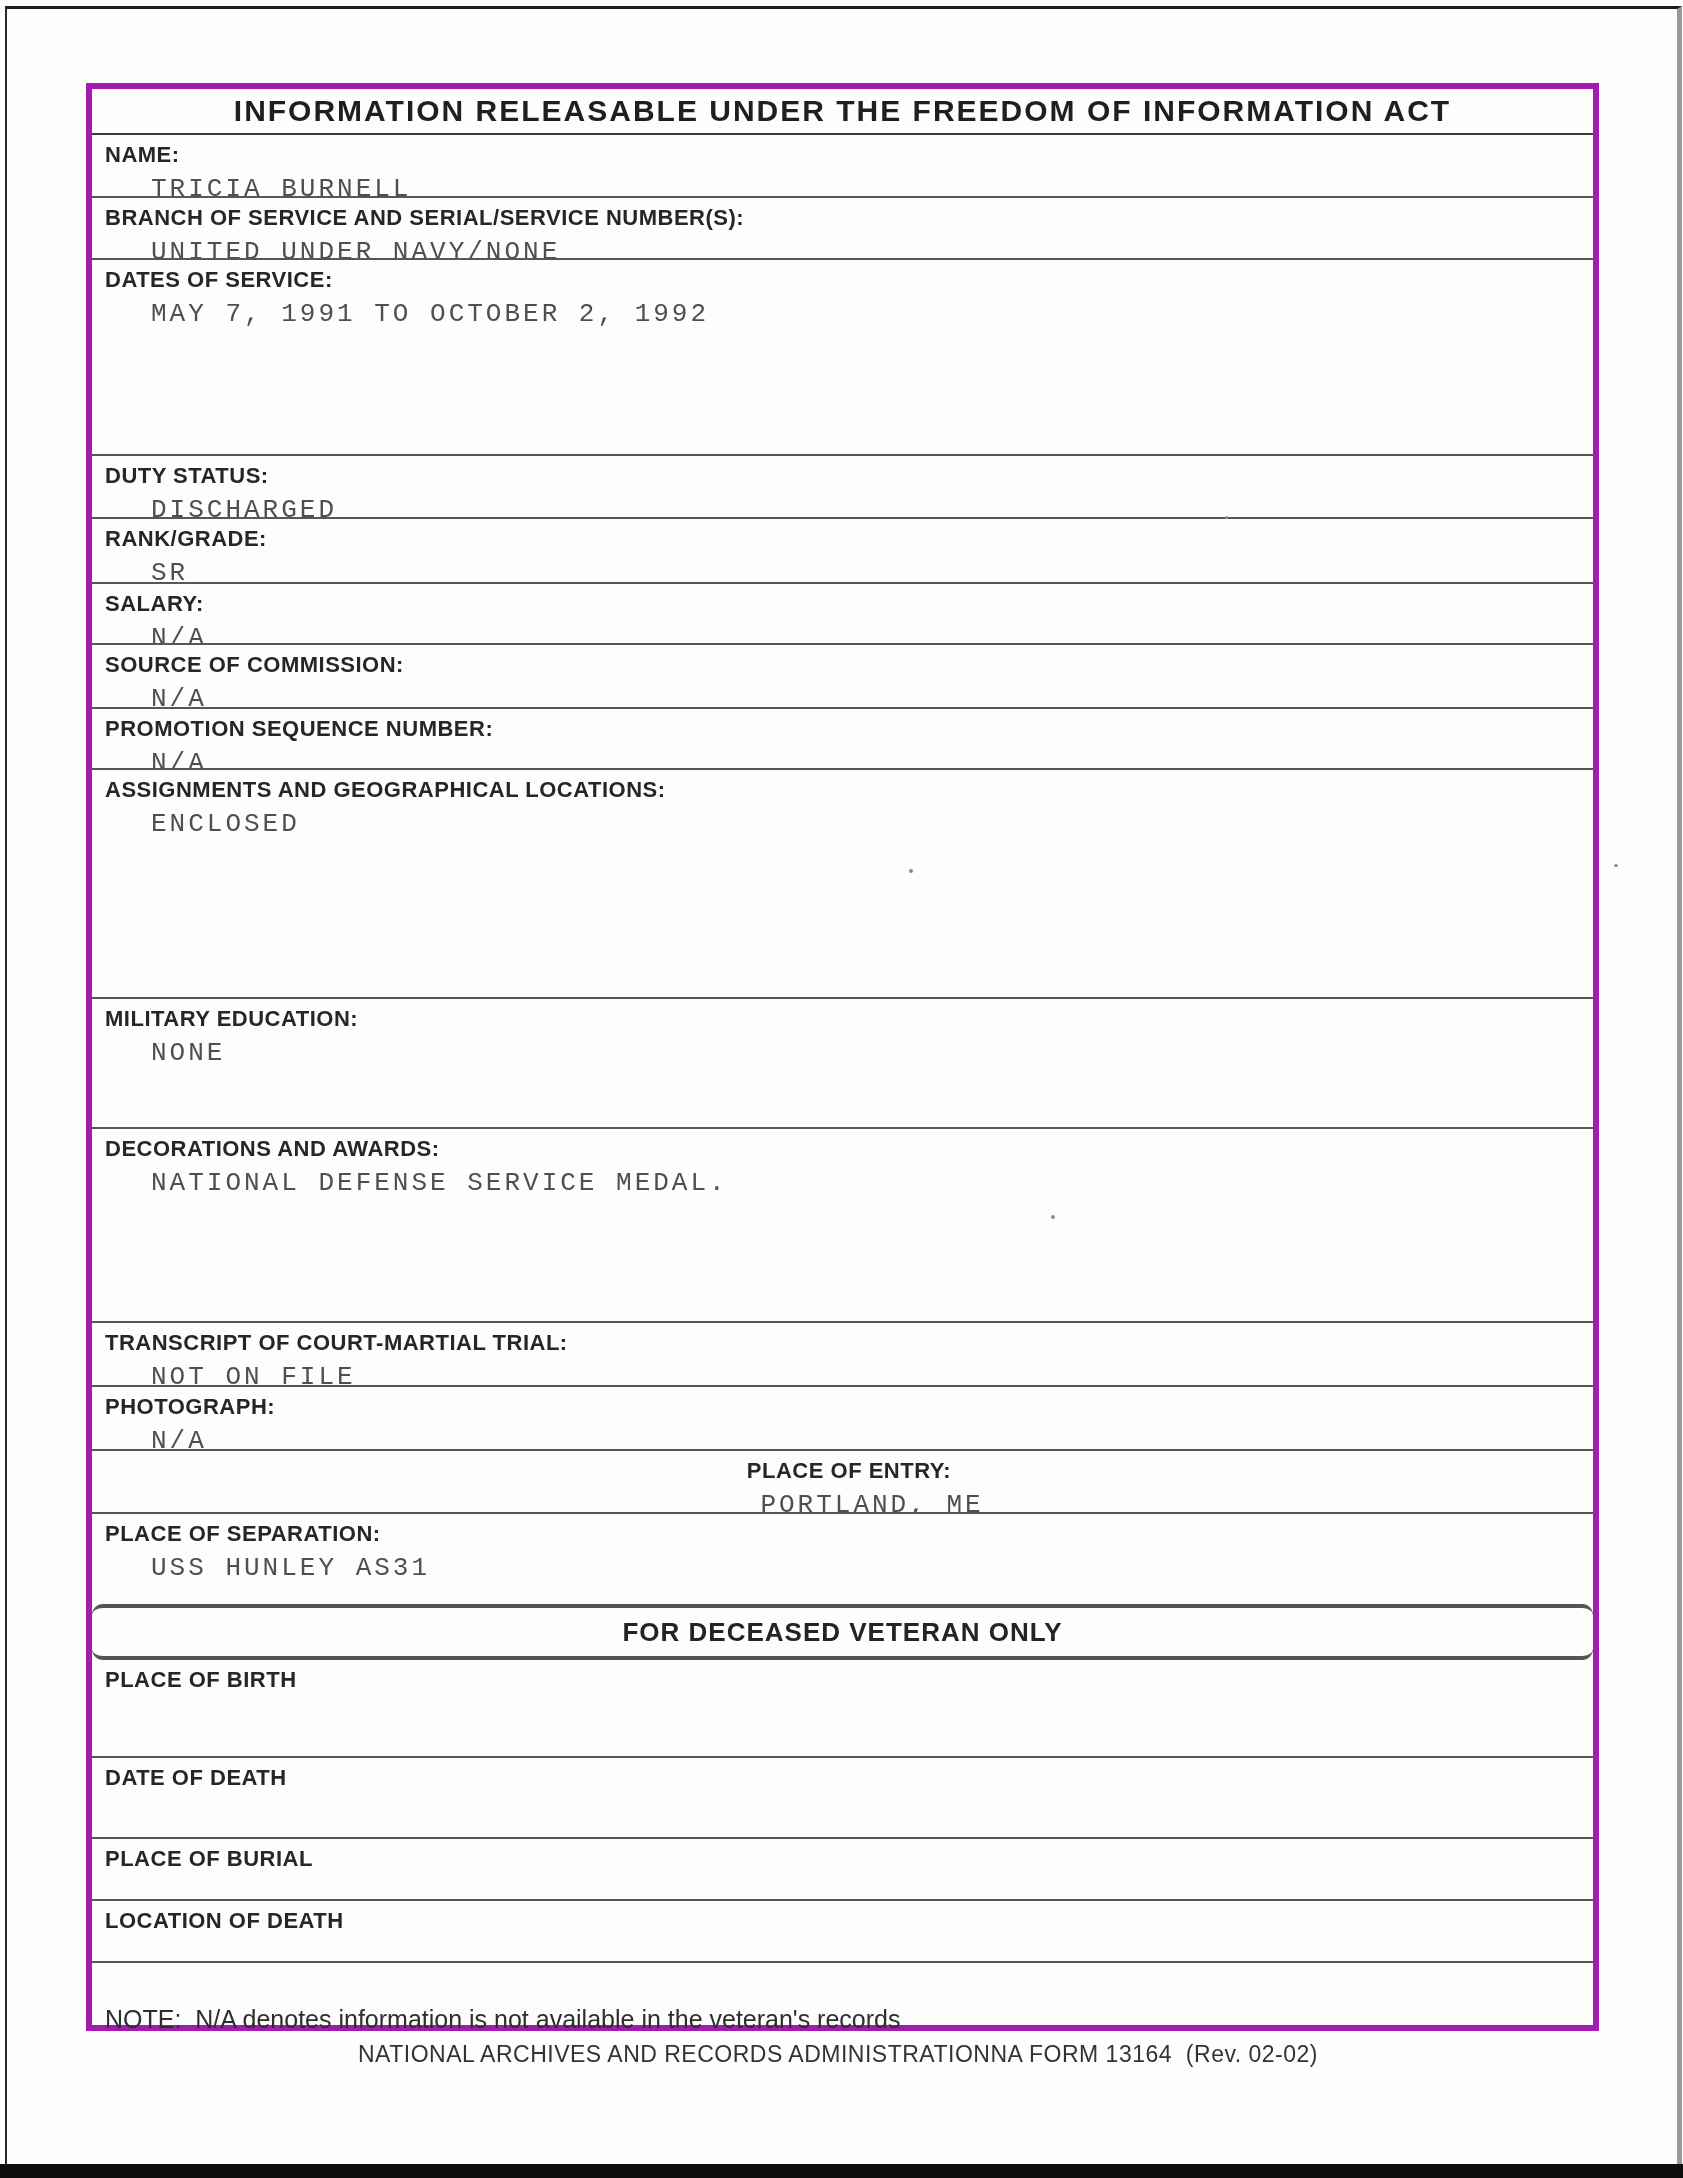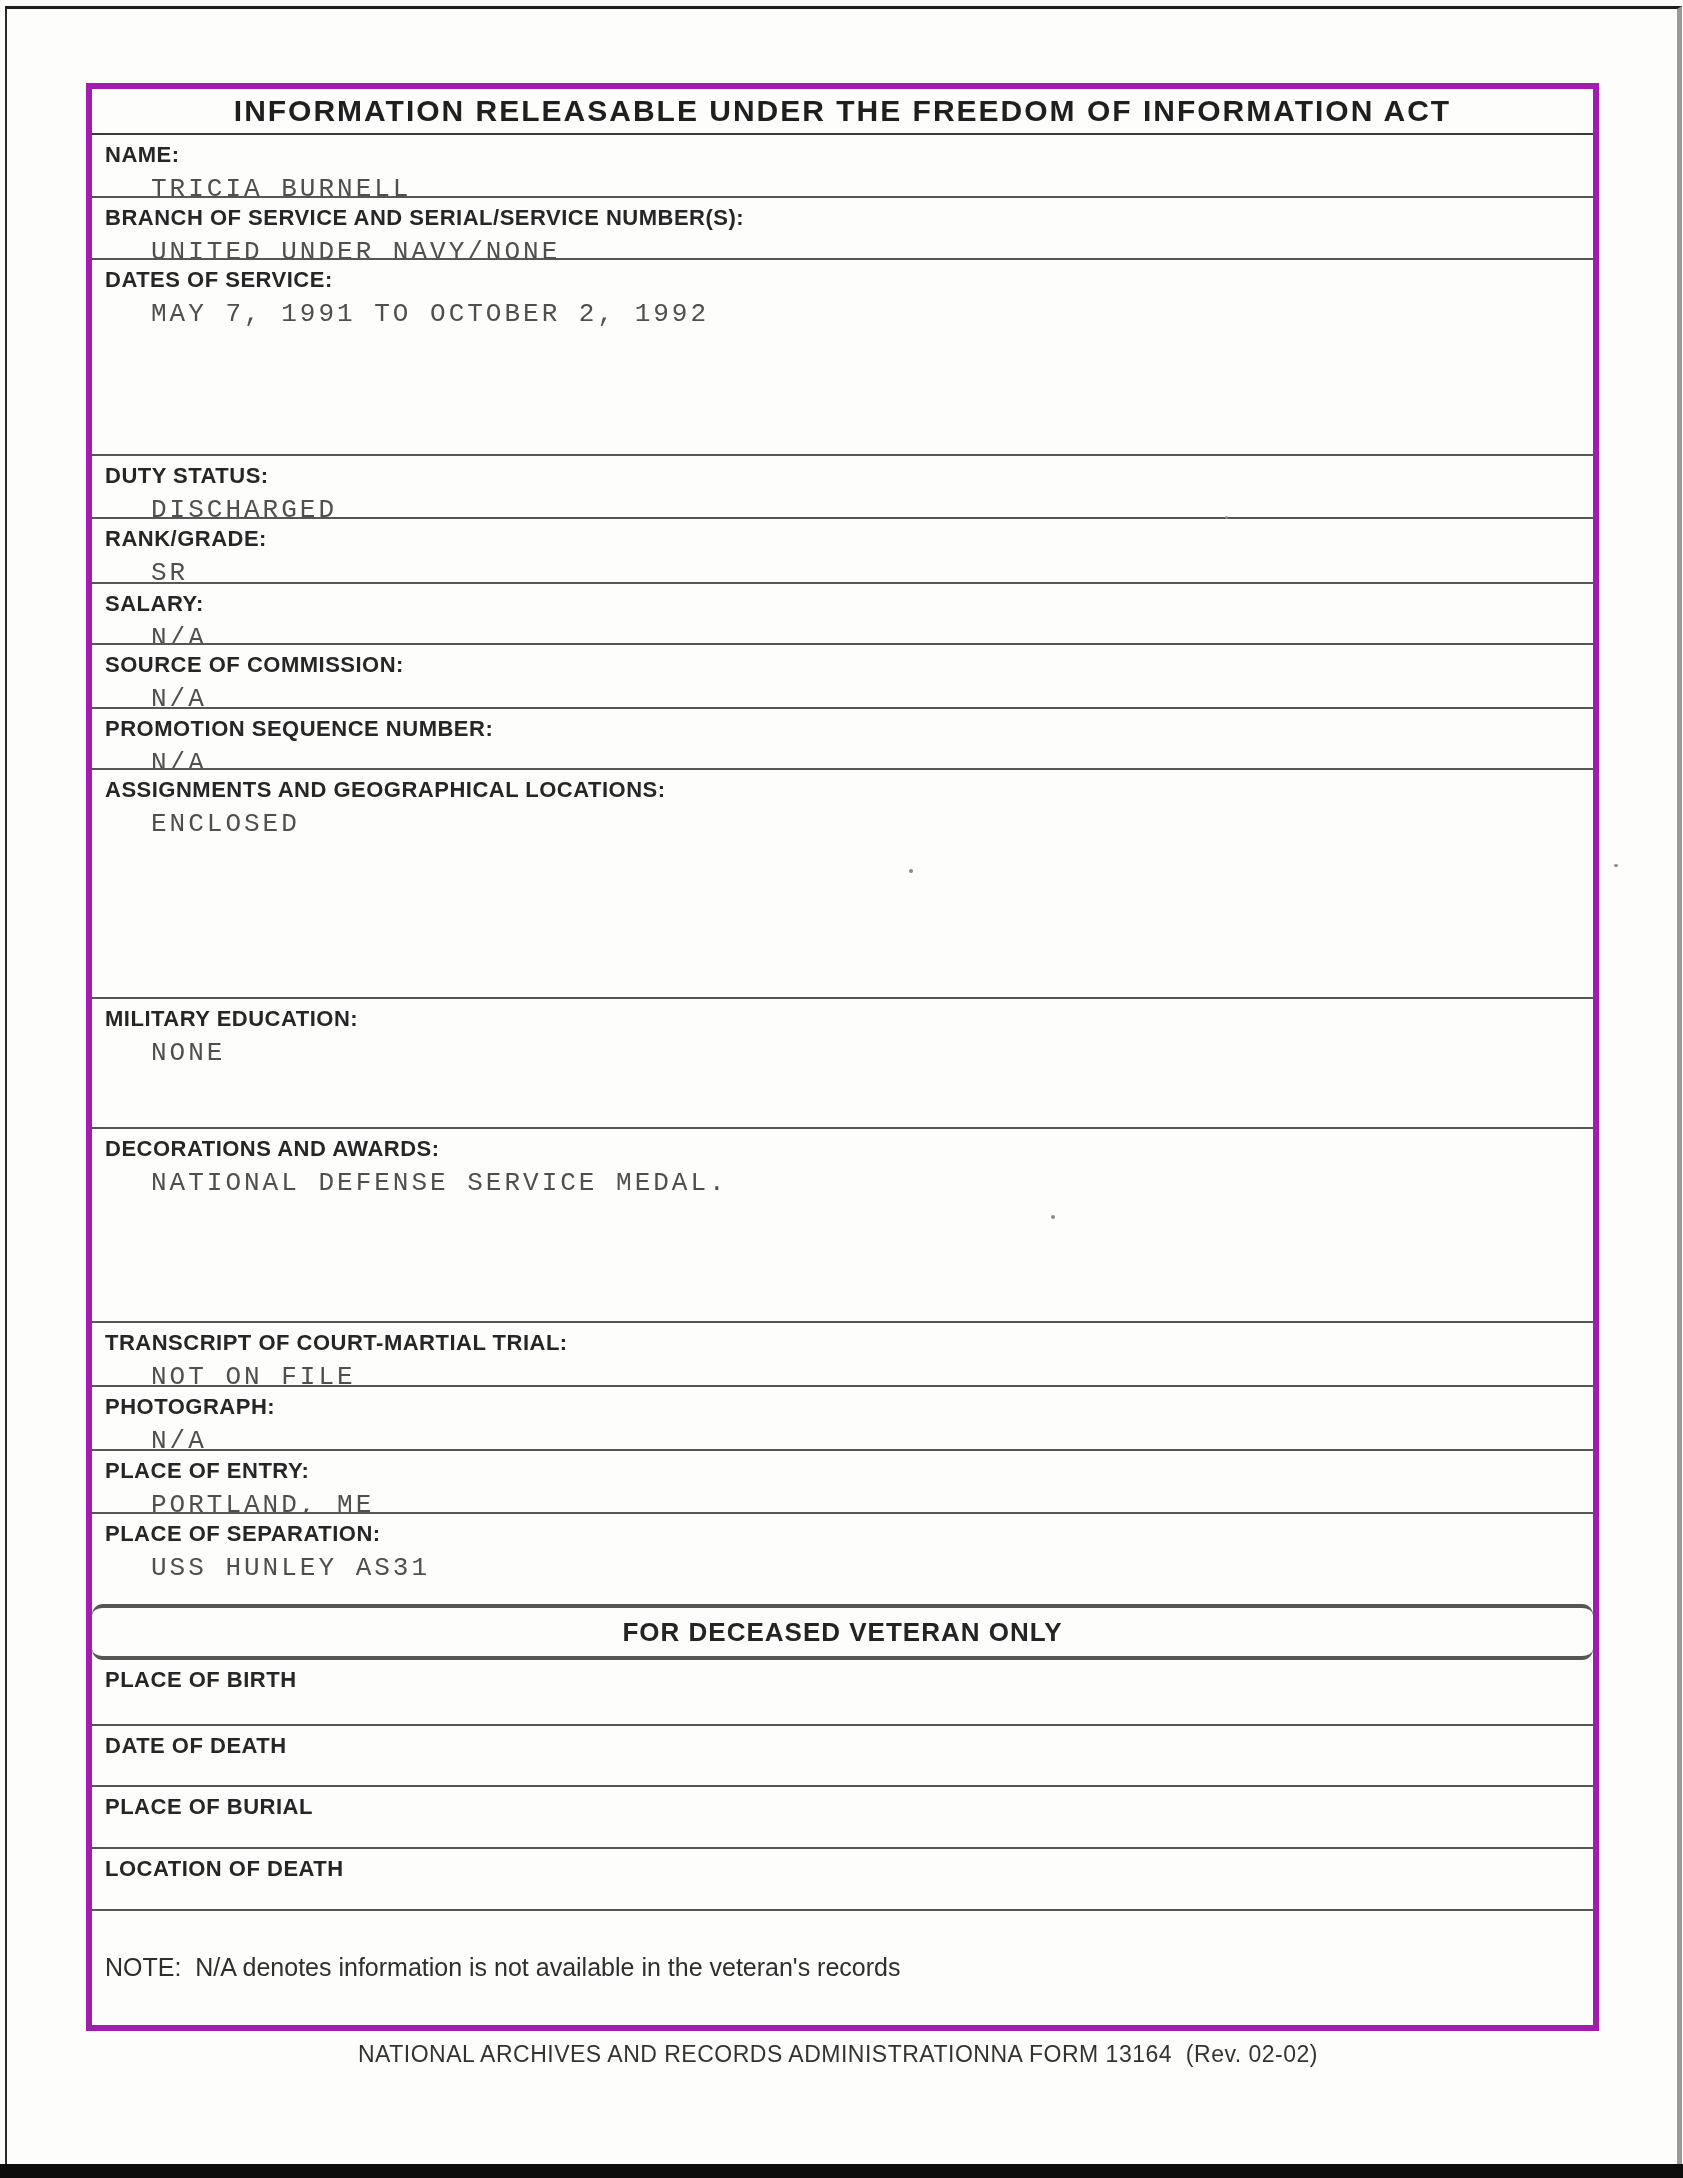--- a/index.html
+++ b/index.html
@@ -51,30 +51,30 @@
   #main-fields .row:nth-child(4){height:63px;}
   #main-fields .row:nth-child(5){height:65px;}
   #main-fields .row:nth-child(6){height:61px;}
   #main-fields .row:nth-child(7){height:64px;}
   #main-fields .row:nth-child(8){height:61px;}
   #main-fields .row:nth-child(9){height:229px;}
   #main-fields .row:nth-child(10){height:130px;}
   #main-fields .row:nth-child(11){height:194px;}
   #main-fields .row:nth-child(12){height:64px;}
   #main-fields .row:nth-child(13){height:64px;}
-  #main-fields .row:nth-child(14){height:63px;}
+  #main-fields .row:nth-child(14){height:63px;text-align:center;}
   #main-fields .row:nth-child(15){height:92px;}
   .section-header-row{
     height:56px;box-sizing:border-box;
     border-top:4px solid #555;border-bottom:4px solid #555;
     display:flex;align-items:center;justify-content:center;
     font-weight:bold;font-size:26px;letter-spacing:1px;color:#242424;border-radius:11px;
   }
   #deceased-fields .row:nth-child(1){height:64px;}
-  #deceased-fields .row:nth-child(2){height:61px;}
+  #deceased-fields .row:nth-child(2){height:81px;margin-top:32px;}
   #deceased-fields .row:nth-child(3){height:62px;}
   #deceased-fields .row:nth-child(4){height:62px;}
   .note-row{
     height:108px;box-sizing:border-box;border-top:2px solid #565656;
     padding:42px 0 0 13px;
     font-size:25px;color:#2e2e2e;white-space:pre-wrap;
   }
   
   .page-footer{
     position:absolute;left:99px;top:2041px;width:1478px;

